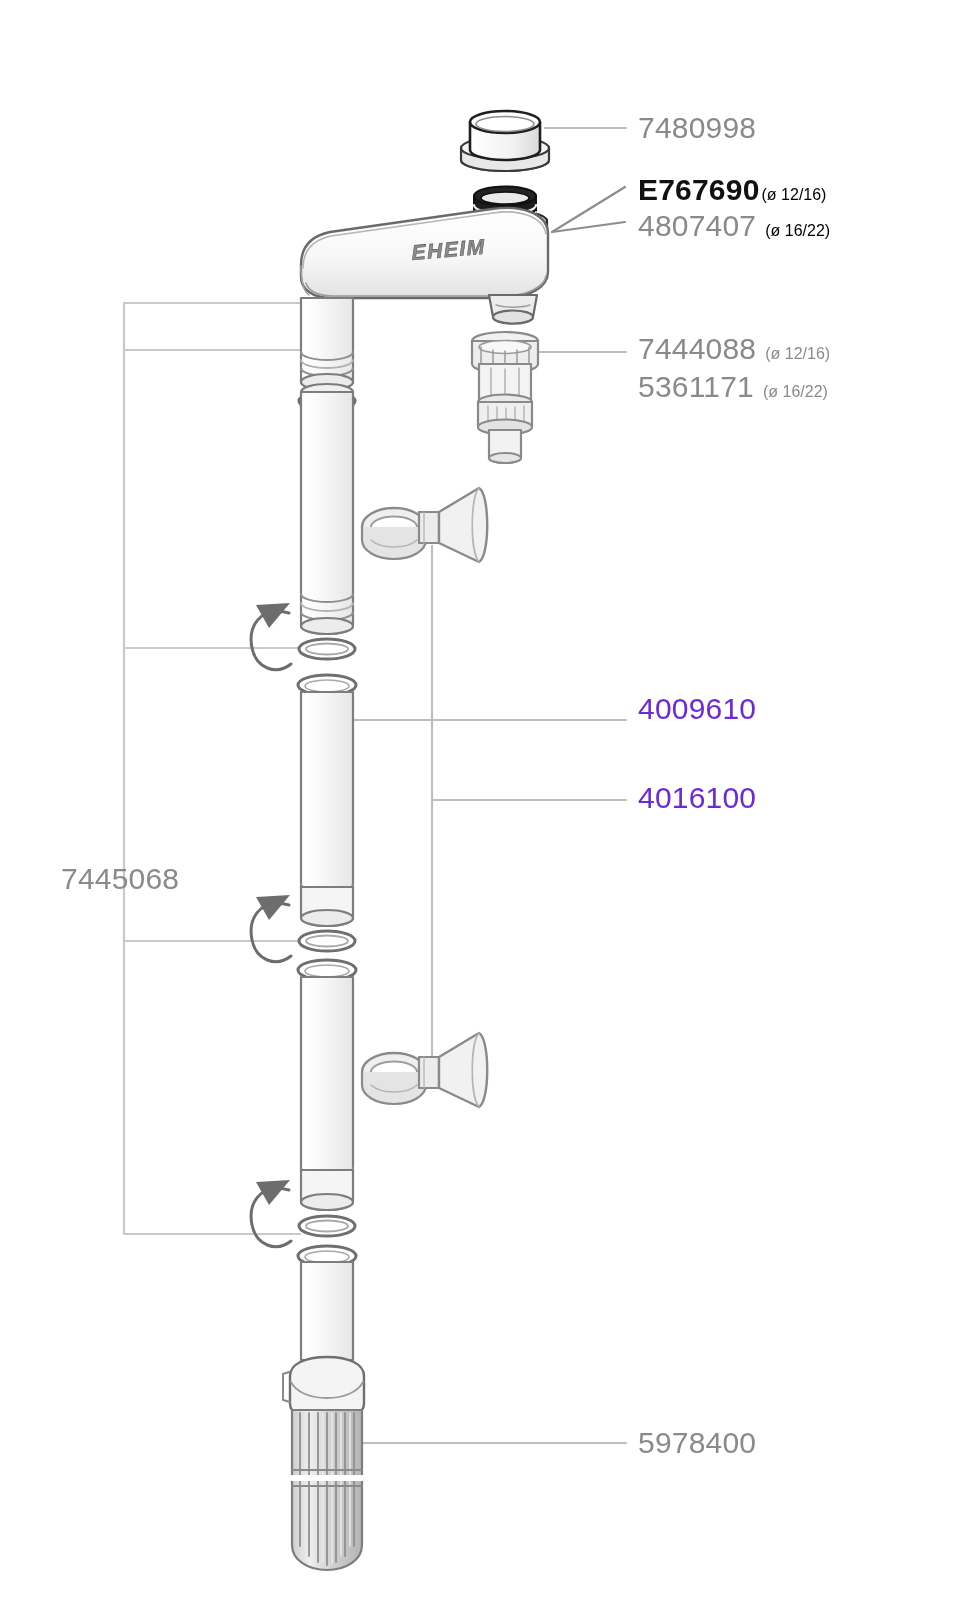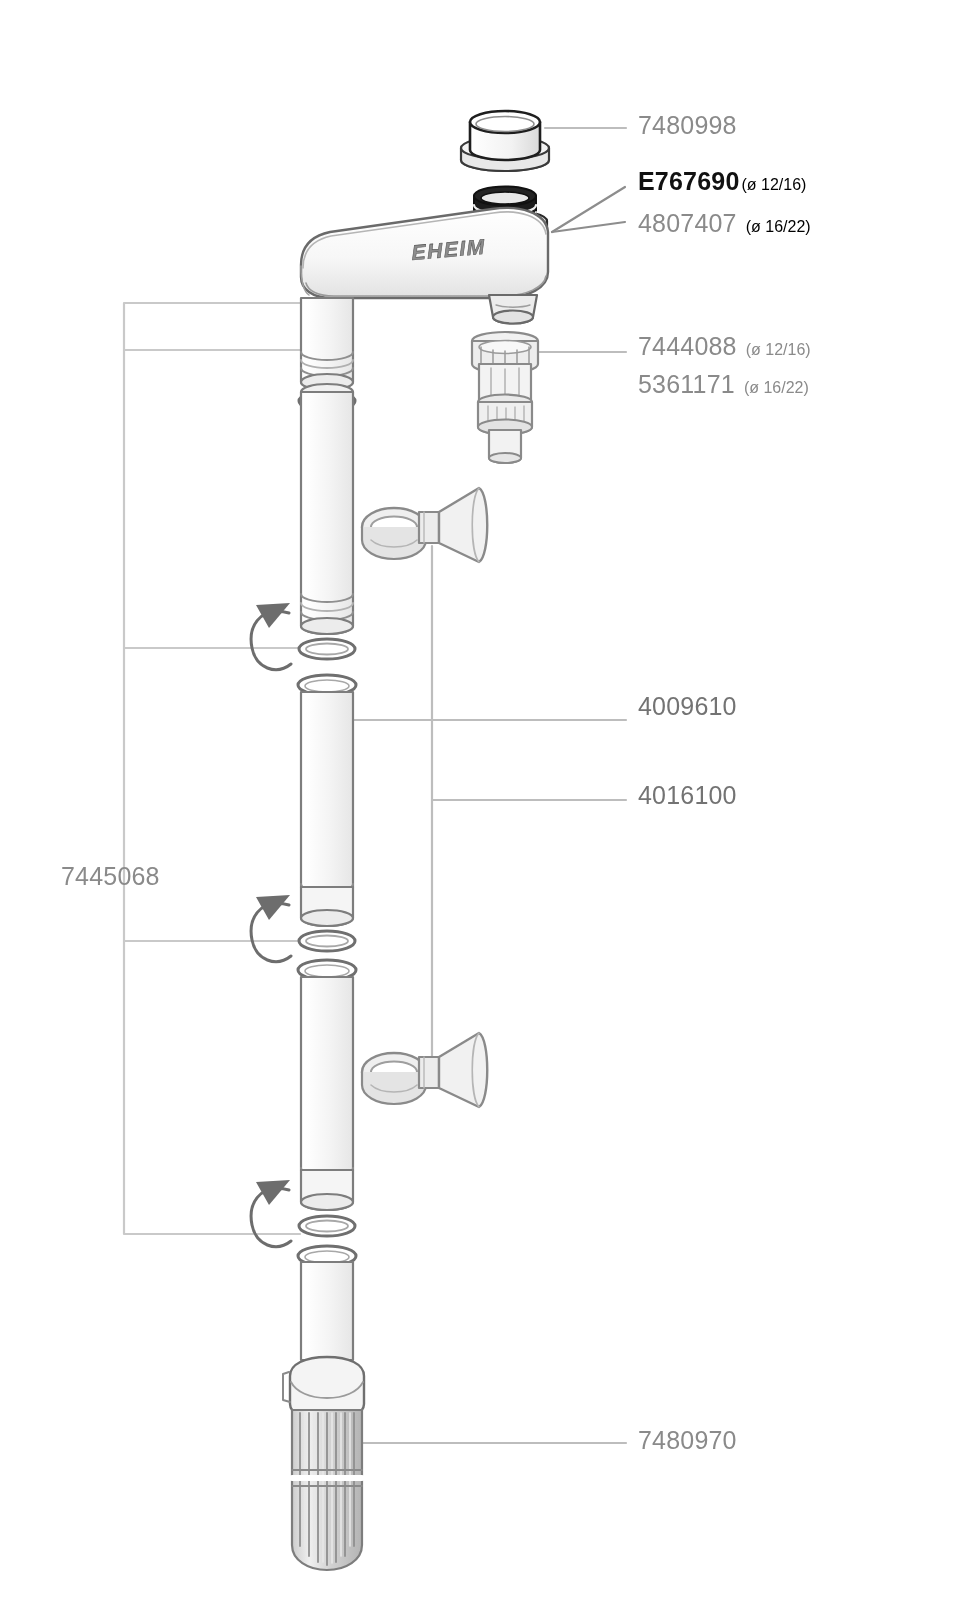--- a/index.html
+++ b/index.html
@@ -4,22 +4,22 @@
 <style>
   html,body{margin:0;padding:0;background:#ffffff;}
   body{
     width:957px;height:1600px;position:relative;overflow:hidden;
     font-family:"Liberation Sans", sans-serif;
     -webkit-font-smoothing:antialiased;
   }
   #stage{position:absolute;left:0;top:0;width:957px;height:1600px;}
   svg.layer{position:absolute;left:0;top:0;width:957px;height:1600px;}
 
-  .lbl{position:absolute;white-space:nowrap;color:#8a8a8a;font-size:25px;letter-spacing:.2px;line-height:1;text-align:right;}
-  .lbl.dark{color:#737373;}
+  .lbl{position:absolute;white-space:nowrap;color:#8a8a8a;font-size:30px;letter-spacing:.2px;line-height:1;text-align:right;}
+  .lbl.dark{color:#6d28d9;}
   .lbl.bold{color:#111111;font-weight:bold;}
   .lbl-row{position:absolute;white-space:nowrap;line-height:1;}
 </style>
 </head>
 <body>
 
 <div id="stage">
 
   <svg class="layer" viewBox="0 0 957 1600">
     <defs>
@@ -302,21 +302,21 @@
         <text x="0" y="0" font-family="'Liberation Sans', sans-serif" font-size="21" font-weight="bold" font-style="italic" letter-spacing="1.5" fill="#8d8d8d" stroke="#5a5a5a" stroke-width="0.6">EHEIM</text>
       </g>
 
     </g>
   </svg>
 
   <div class="lbl" style="left:638px; top:113px;">
     <span>7480998</span>
   </div>
 
-  <div class="lbl-row" style="left:638px; top:169px;">
+  <div class="lbl-row" style="left:638px; top:175px;">
     <span class="lbl bold" style="position:static;">E767690</span><span class="dia-b" style="padding-left:2px;">(ø 12/16)</span>
   </div>
 
   <div class="lbl-row" style="left:638px; top:211px;">
     <span class="lbl" style="position:static;">4807407</span><span class="dia-b" style="padding-left:9px;">(ø 16/22)</span>
   </div>
 
   <div class="lbl-row" style="left:638px; top:334px;">
     <span class="lbl" style="position:static;">7444088</span><span class="dia" style="padding-left:9px;color:#8a8a8a;">(ø 12/16)</span>
   </div>
@@ -331,16 +331,16 @@
 
   <div class="lbl dark" style="left:638px; top:783px;">
     <span>4016100</span>
   </div>
 
   <div class="lbl" style="left:61px; top:820px;margin-top:44px;">
     <span>7445068</span>
   </div>
 
   <div class="lbl" style="left:638px; top:1428px;">
-    <span>7480970</span>
+    <span>5978400</span>
   </div>
 
 </div>
 
 </body></html>

